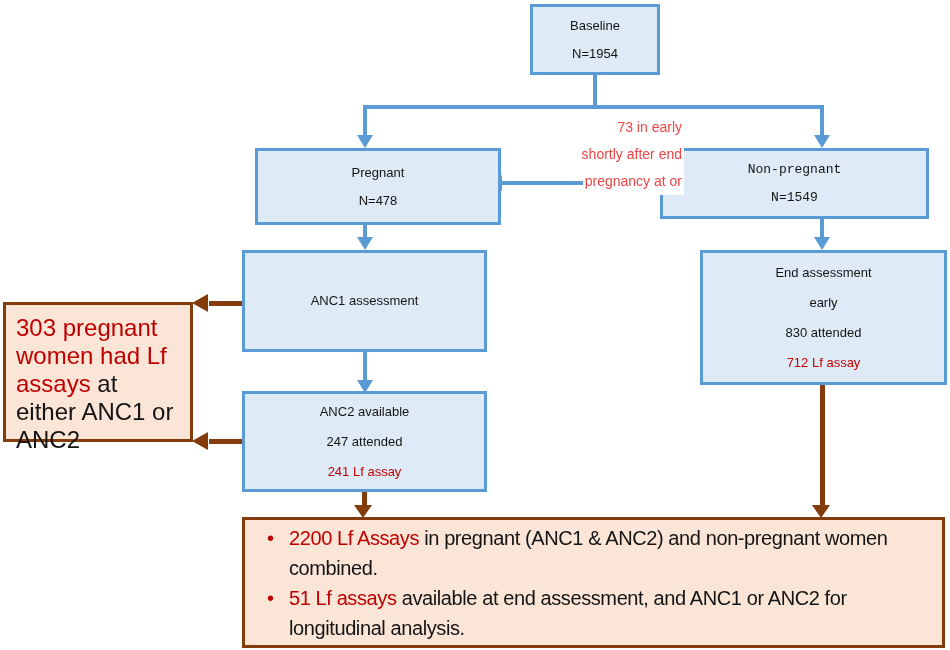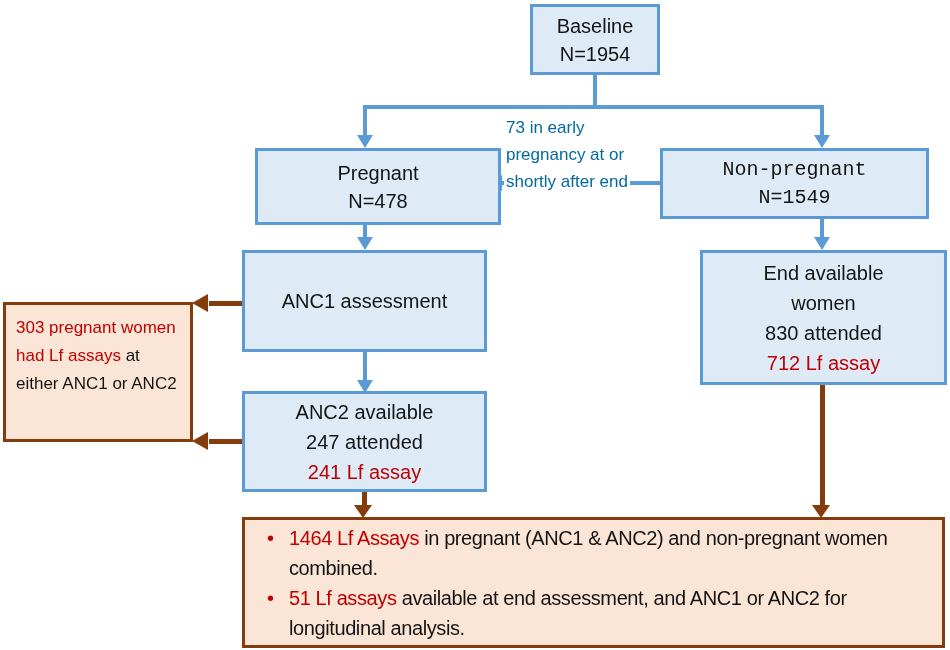--- a/index.html
+++ b/index.html
@@ -7,48 +7,48 @@
     position:relative; width:950px; height:650px; background:#ffffff;
     font-family:"Liberation Sans", sans-serif; overflow:hidden;
   }
   .box {
     position:absolute; box-sizing:border-box;
     display:flex; flex-direction:column; justify-content:center; align-items:center;
     text-align:center; color:#141414;
   }
   .blue-box {
     background:#deebf7; border:3px solid #5b9bd5;
-    font-size:20px; line-height:28px;
+    font-size:13px; line-height:28px;
   }
   .tall { line-height:30px; }
   .red-text { color:#c00000; }
   .brown-box {
     background:#fbe5d6; border:3px solid #843c0c;
   }
   .side-note {
     justify-content:flex-start; align-items:flex-start; text-align:left;
-    padding:9px 8px 9px 10px; font-size:17px; line-height:28px;
+    padding:9px 8px 9px 10px; font-size:24px; line-height:28px;
   }
   .summary-box {
     justify-content:center; align-items:flex-start; text-align:left;
     padding:6px 10px 6px 14px; font-size:20px; line-height:30px; letter-spacing:-0.4px;
   }
   .summary-item { position:relative; padding-left:30px; }
   .bullet { position:absolute; left:8px; top:0; color:#c00000; }
   .line { position:absolute; }
   .blue-line { background:#5b9bd5; }
   .brown-line { background:#843c0c; }
   .tri { position:absolute; width:0; height:0; }
   .tri-down-blue { border-left:8px solid transparent; border-right:8px solid transparent; border-top:13px solid #5b9bd5; }
   .tri-left-blue { border-top:8px solid transparent; border-bottom:8px solid transparent; border-right:14px solid #5b9bd5; }
   .tri-down-brown { border-left:9px solid transparent; border-right:9px solid transparent; border-top:13px solid #843c0c; }
   .tri-left-brown { border-top:9px solid transparent; border-bottom:9px solid transparent; border-right:16px solid #843c0c; }
   .edge-label {
     position:absolute; left:504px; top:114px; width:180px;
-    font-size:17px; line-height:27px; text-align:left; color:#0369a1; z-index:5;
+    font-size:14px; line-height:27px; text-align:right; color:#ef4444; z-index:5;
   }
   .edge-label .lbl-line span { background:#ffffff; display:inline-block; padding:0 2px; }
   
   .baseline    { left:530px; top:4px;   width:130px; height:71px; }
   .pregnant    { left:255px; top:148px; width:246px; height:77px; }
   .nonpregnant { left:660px; top:148px; width:269px; height:71px;font-family:Liberation Mono, monospace; }
   .anc1        { left:242px; top:250px; width:245px; height:102px; }
   .anc2        { left:242px; top:391px; width:245px; height:101px; }
   .endbox      { left:700px; top:250px; width:247px; height:135px; }
   .sidenote    { left:3px;   top:302px; width:190px; height:140px; }
@@ -102,38 +102,38 @@
     <div>ANC1 assessment</div>
   </div>
 
   <div class="box blue-box tall anc2">
     <div>ANC2 available</div>
     <div>247 attended</div>
     <div class="red-text">241 Lf assay</div>
   </div>
 
   <div class="box blue-box tall endbox">
-    <div>End available</div>
-    <div>women</div>
+    <div>End assessment</div>
+    <div>early</div>
     <div>830 attended</div>
     <div class="red-text">712 Lf assay</div>
   </div>
 
   <div class="edge-label">
     <div class="lbl-line"><span>73 in early</span></div>
+    <div class="lbl-line"><span>shortly after end</span></div>
     <div class="lbl-line"><span>pregnancy at or</span></div>
-    <div class="lbl-line"><span>shortly after end</span></div>
   </div>
 
   <div class="box brown-box side-note sidenote">
     <div><span class="red-text">303 pregnant women had Lf assays</span><span> at either ANC1 or ANC2</span></div>
   </div>
 
   <div class="box brown-box summary-box summary">
     <div class="summary-item">
-      <span class="bullet">•</span><span class="red-text">1464 Lf Assays</span><span> in pregnant (ANC1 &amp; ANC2) and non-pregnant women combined.</span>
+      <span class="bullet">•</span><span class="red-text">2200 Lf Assays</span><span> in pregnant (ANC1 &amp; ANC2) and non-pregnant women combined.</span>
     </div>
     <div class="summary-item">
       <span class="bullet">•</span><span class="red-text">51 Lf assays</span><span> available at end assessment, and ANC1 or ANC2 for longitudinal analysis.</span>
     </div>
   </div>
 
 </div>
 
 </body></html>

